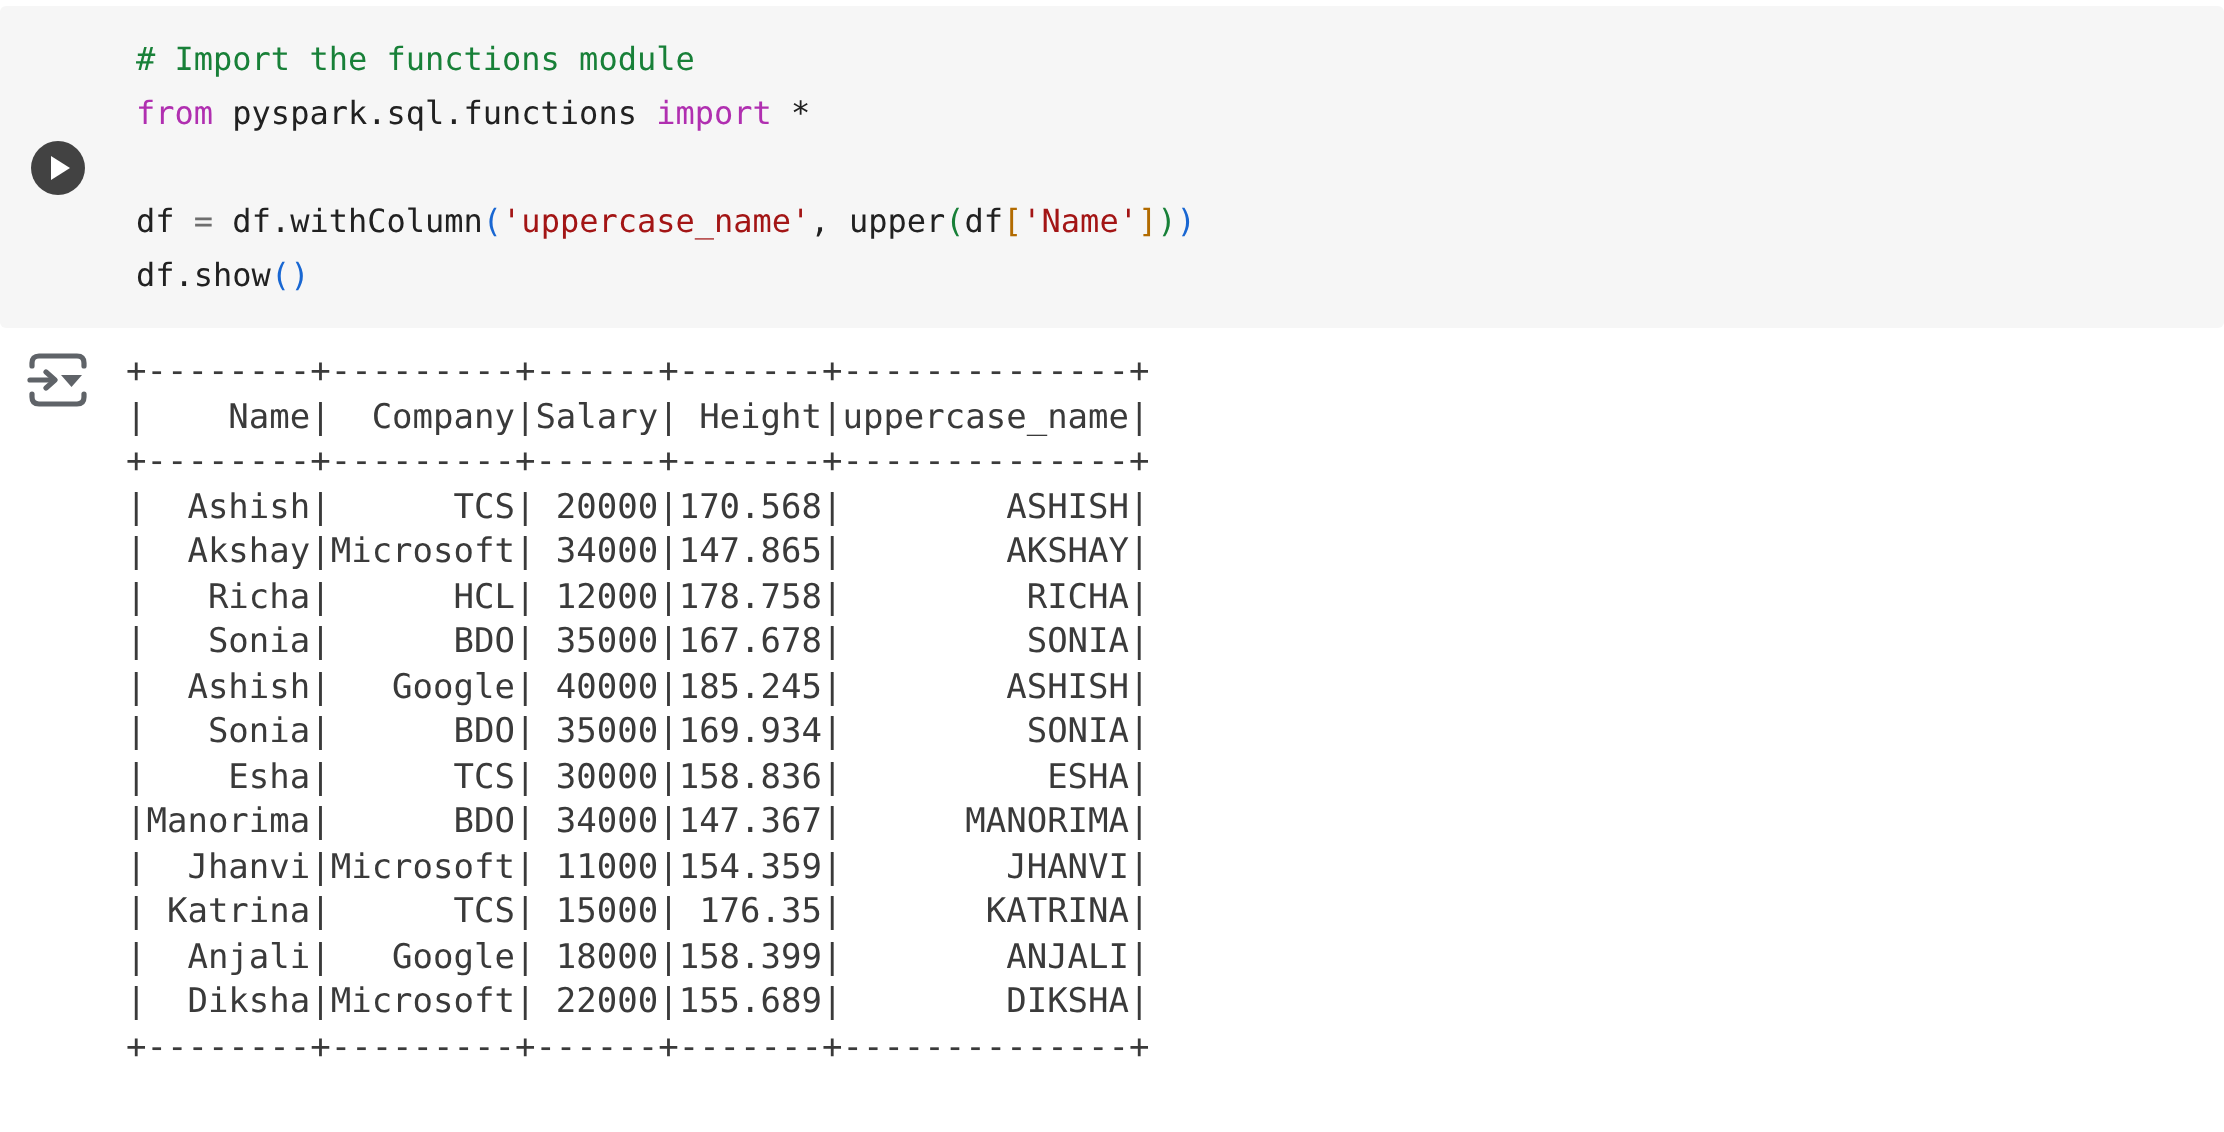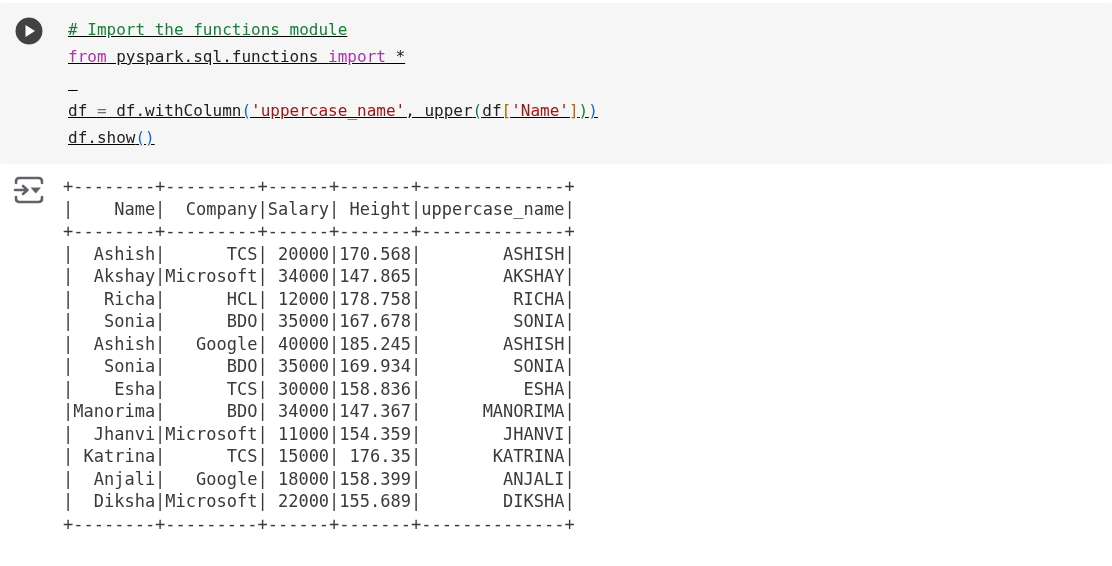--- a/index.html
+++ b/index.html
@@ -15,25 +15,24 @@
     width: 1112px;
     height: 566px;
     position: relative;
   }
   
   .code-cell {
     background: var(--cell_bg);
     margin-top: 3px;
     border-radius: 3px;
     display: flex;
-    align-items: flex-start;
+    align-items: center;
     padding: 13px 12px 13px 15px;
     box-sizing: border-box;
     min-height: 159px;
-    text-decoration: underline;
   }
   .run-button {
     width: 28px;
     height: 28px;
     flex: none;
     margin-right: 25px;
     margin-top: 1px;
     cursor: pointer;
     border-radius: 50%;
   }

